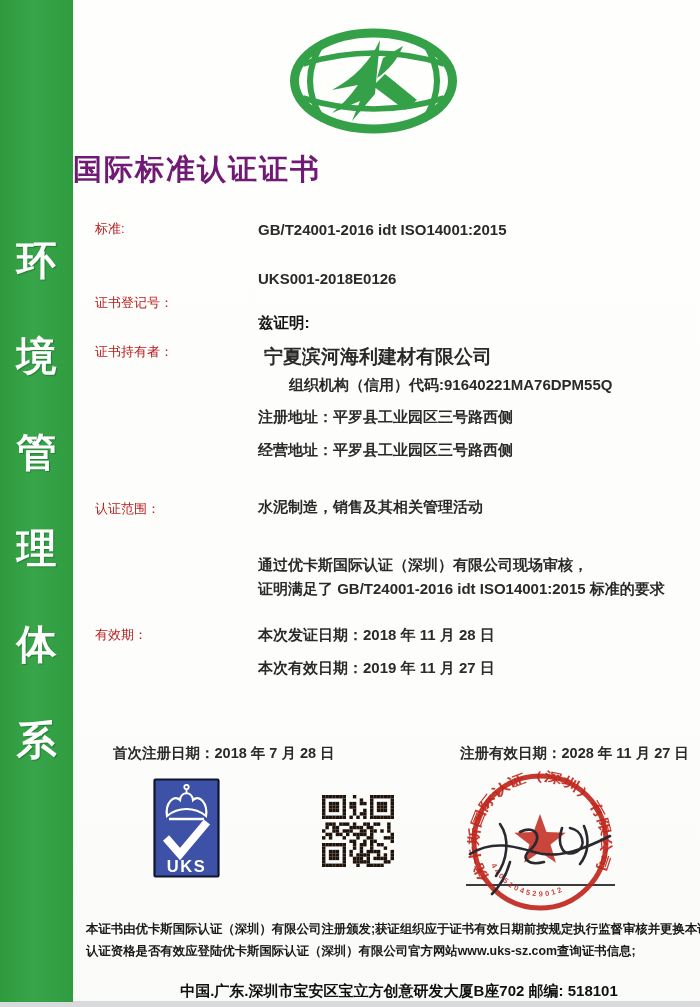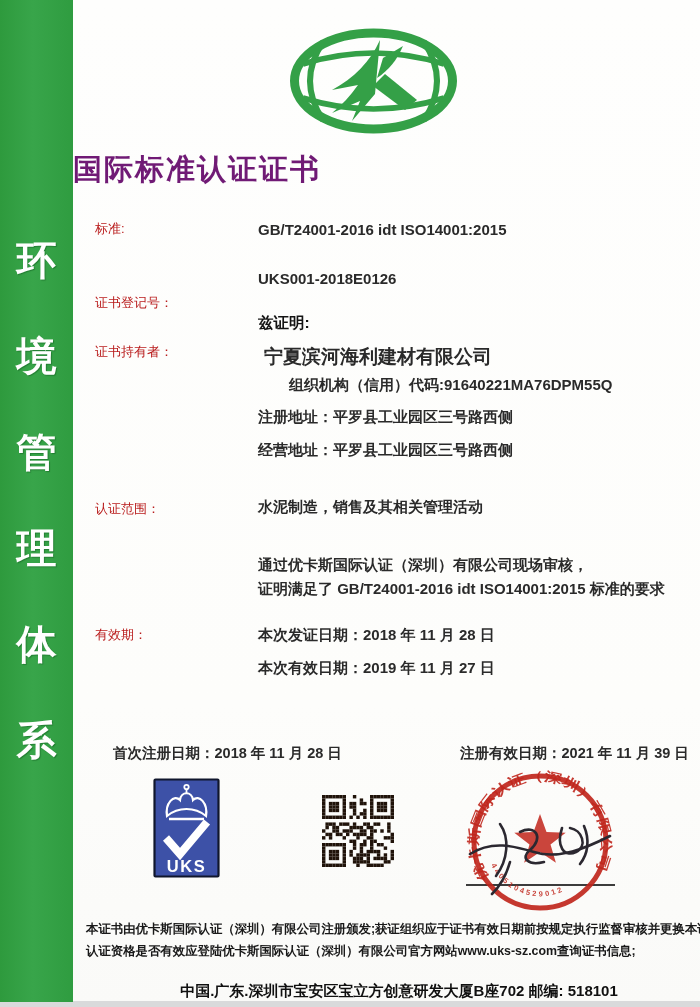--- a/index.html
+++ b/index.html
@@ -104,22 +104,22 @@
 <div class="lbl" id="lbl-scope">认证范围：</div>
 <div class="val" id="val-scope">水泥制造，销售及其相关管理活动</div>
 
 <div class="val" id="val-audit1">通过优卡斯国际认证（深圳）有限公司现场审核，</div>
 <div class="val" id="val-audit2">证明满足了 GB/T24001-2016 idt ISO14001:2015 标准的要求</div>
 
 <div class="lbl" id="lbl-valid">有效期：</div>
 <div class="val" id="val-issue">本次发证日期：2018 年 11 月 28 日</div>
 <div class="val" id="val-until">本次有效日期：2019 年 11 月 27 日</div>
 
-<div class="val" id="val-firstreg">首次注册日期：2018 年 11 月 28 日</div>
-<div class="val" id="val-regvalid">注册有效日期：2021 年 11 月 39 日</div>
+<div class="val" id="val-firstreg">首次注册日期：2018 年 7 月 28 日</div>
+<div class="val" id="val-regvalid">注册有效日期：2028 年 11 月 27 日</div>
 
 <svg class="uks" viewBox="0 0 67 100">
   <rect x="1.5" y="1.5" width="64" height="97" rx="1" fill="#3d51a7" stroke="#10162c" stroke-width="2.2"></rect>
   <g stroke="#ffffff" fill="none">
     <circle cx="33.5" cy="9" r="2.2" stroke-width="1.8"></circle>
     <path d="M33.5,11.5 L33.5,15" stroke-width="1.8"></path>
     <path d="M14,38 C12,25 21,16 27,22 C28,13 39,13 40,22 C46,16 55,25 53,38 C47,33 40,31 33.5,31 C27,31 20,33 14,38 Z" stroke-width="2.2"></path>
     <path d="M16,41 L51,41" stroke-width="2.6"></path>
   </g>
   <path d="M13,60 L27,76 L54,44" stroke="#ffffff" stroke-width="8" fill="none"></path>

